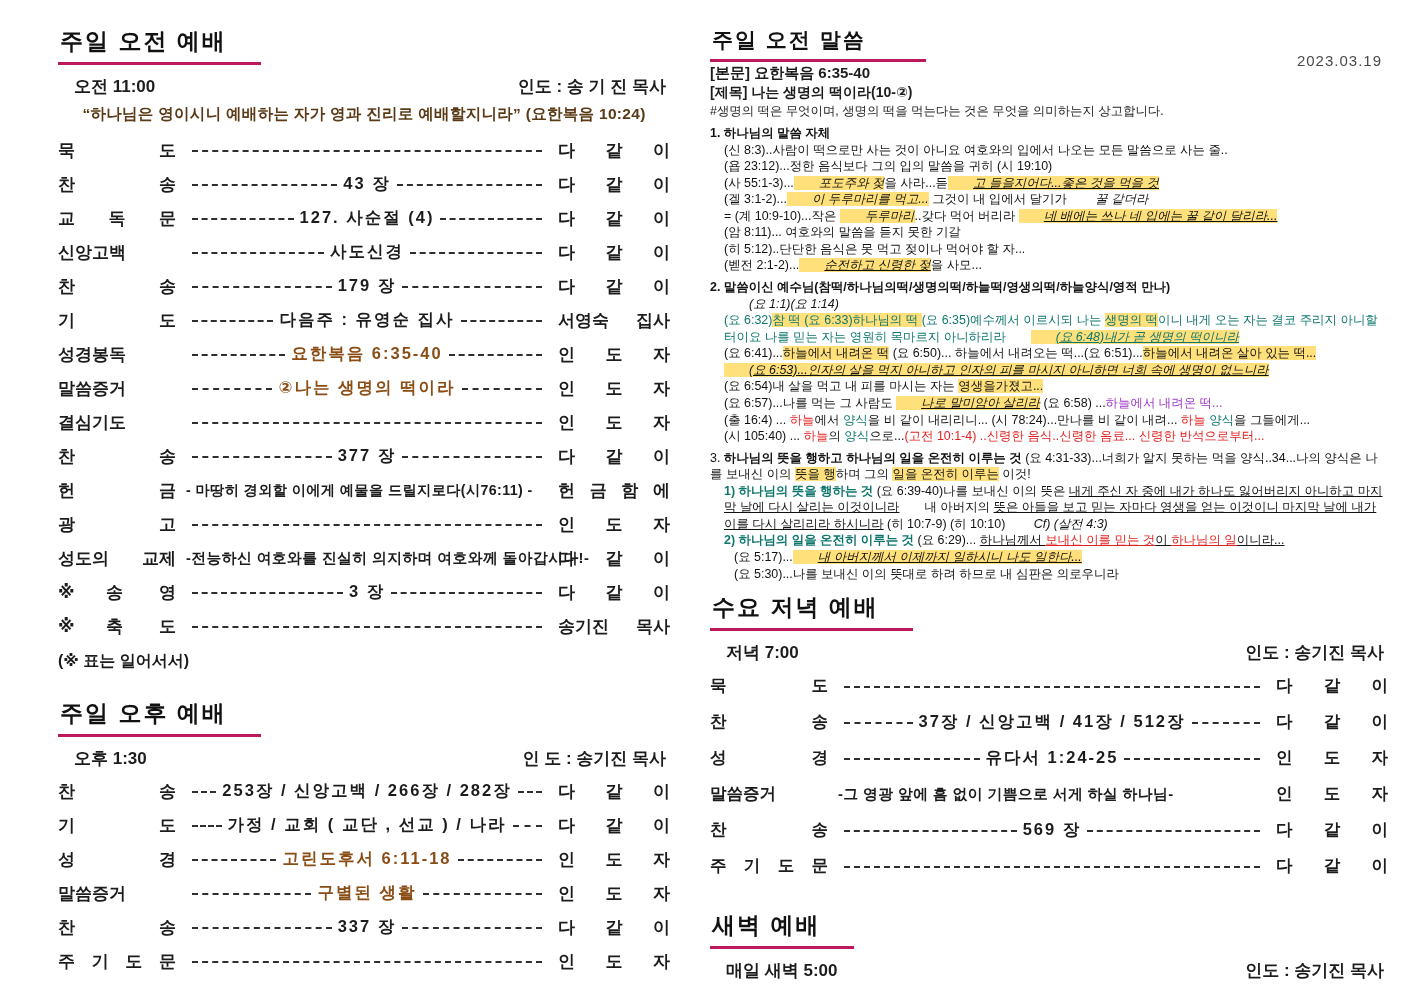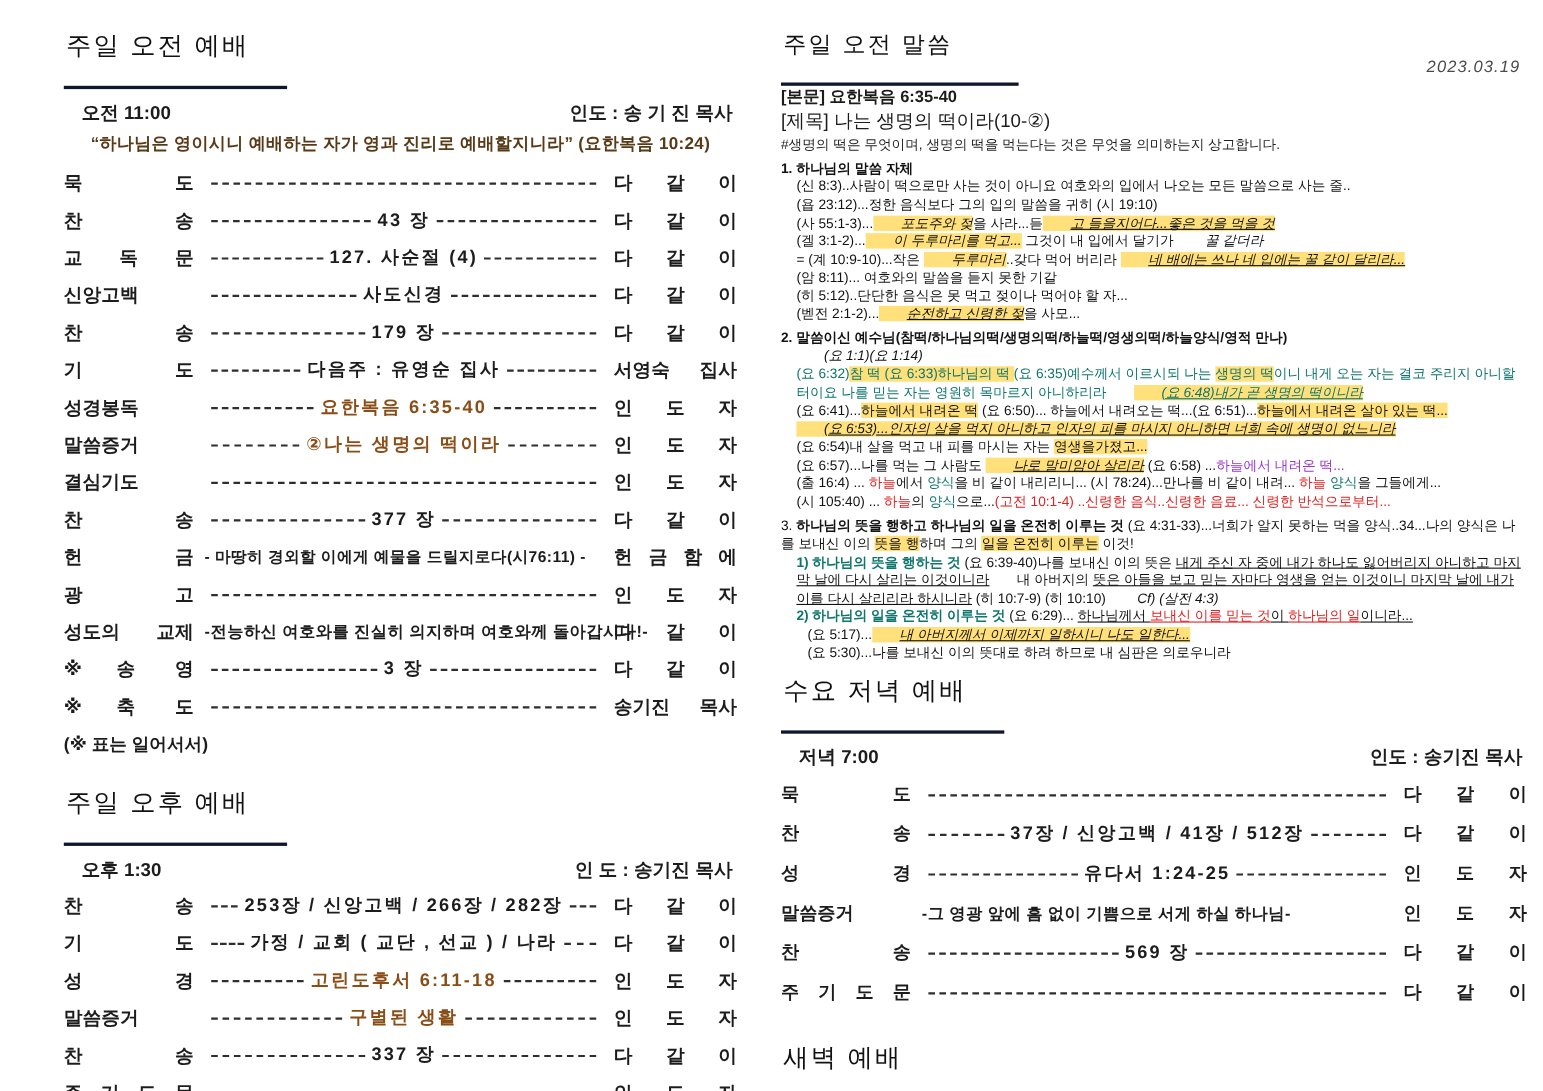--- a/index.html
+++ b/index.html
@@ -1,46 +1,46 @@
 <!DOCTYPE html>
 <html><head>
 <meta charset="utf-8">
 <style>
   html,body{margin:0;padding:0;background:#ffffff;}
   body{width:1403px;height:992px;overflow:hidden;font-family:"Liberation Sans","DejaVu Sans",sans-serif;color:#1c1c1c;}
   .page{display:flex;padding:26px 0 0 58px;}
   .col-left{width:612px;flex:none;}
   .col-right{width:678px;flex:none;margin-left:40px;position:relative;}
 
-  .sec-title{display:inline-block;font-size:23px;font-weight:400;letter-spacing:2px;color:#111;
-    border-bottom:3px solid #0f172a;padding:0 34px 21px 2px;margin:0 0 8px 0;}
+  .sec-title{display:inline-block;font-size:23px;font-weight:700;letter-spacing:2px;color:#111;
+    border-bottom:3px solid #be185d;padding:0 34px 5px 2px;margin:0 0 8px 0;}
   .svc-head{display:flex;justify-content:space-between;align-items:center;font-weight:bold;font-size:17px;
     padding:2px 4px 2px 16px;margin-bottom:2px;}
   .quote{color:#5a3a16;font-weight:800;font-size:15.5px;text-align:center;margin:4px 0 8px 0;letter-spacing:0.3px;}
 
   .rows{display:block;}
   .row{display:flex;align-items:center;height:34px;font-weight:bold;font-size:17px;}
   .col-right .row{height:36px;font-size:16.5px;}
   .lbl{width:118px;flex:none;text-align:justify;text-align-last:justify;white-space:nowrap;}
   .mid{flex:1;display:flex;align-items:center;min-width:0;margin:0 10px;}
   .mid.full{}
   .dash{flex:1;height:0;border-bottom:2px dashed #2e2e2e;margin:0 6px;min-width:12px;transform:translateY(1px);}
   .val{white-space:nowrap;letter-spacing:2px;font-weight:bold;font-size:16.5px;}
   .full-val{letter-spacing:0.4px;font-size:14.8px;}
   .val.plain{font-weight:600;font-size:14.2px;}
   .val.brown{color:#8a4d15;}
   .rgt{width:112px;flex:none;text-align:justify;text-align-last:justify;white-space:nowrap;}
   .footnote{font-weight:800;font-size:16px;margin:8px 0 14px 0;}
   .svc-gap{height:12px;}
 
   
-  .bulletin-date{position:absolute;top:26px;right:6px;font-size:15px;color:#4a4a4a;letter-spacing:1px;font-style:italic;}
+  .bulletin-date{position:absolute;top:26px;right:6px;font-size:15px;color:#4a4a4a;letter-spacing:1px;}
   .sermon-title{font-size:21px;padding-right:60px;margin-bottom:2px;}
   .ref-line{font-weight:800;font-size:15px;line-height:1.25;}
-  .topic-line{font-weight:400;font-size:17px;line-height:1.3;margin-bottom:1px;}
+  .topic-line{font-weight:700;font-size:14px;line-height:1.3;margin-bottom:1px;}
   .intro-line{font-size:12.4px;margin:2px 0 3px 0;}
   .sermon{font-size:12.45px;line-height:1.33;color:#121212;}
   .s-line{white-space:normal;}
   .s-line.ind0{margin-top:5px;}
   .s-line.ind1{margin-left:14px;}
   .s-line.ind2{margin-left:24px;}
   .hl{background:#ffe07a;}
   .i{font-style:italic;padding-left:25px;}
   .u{text-decoration:underline;}
   .b{font-weight:bold;}

